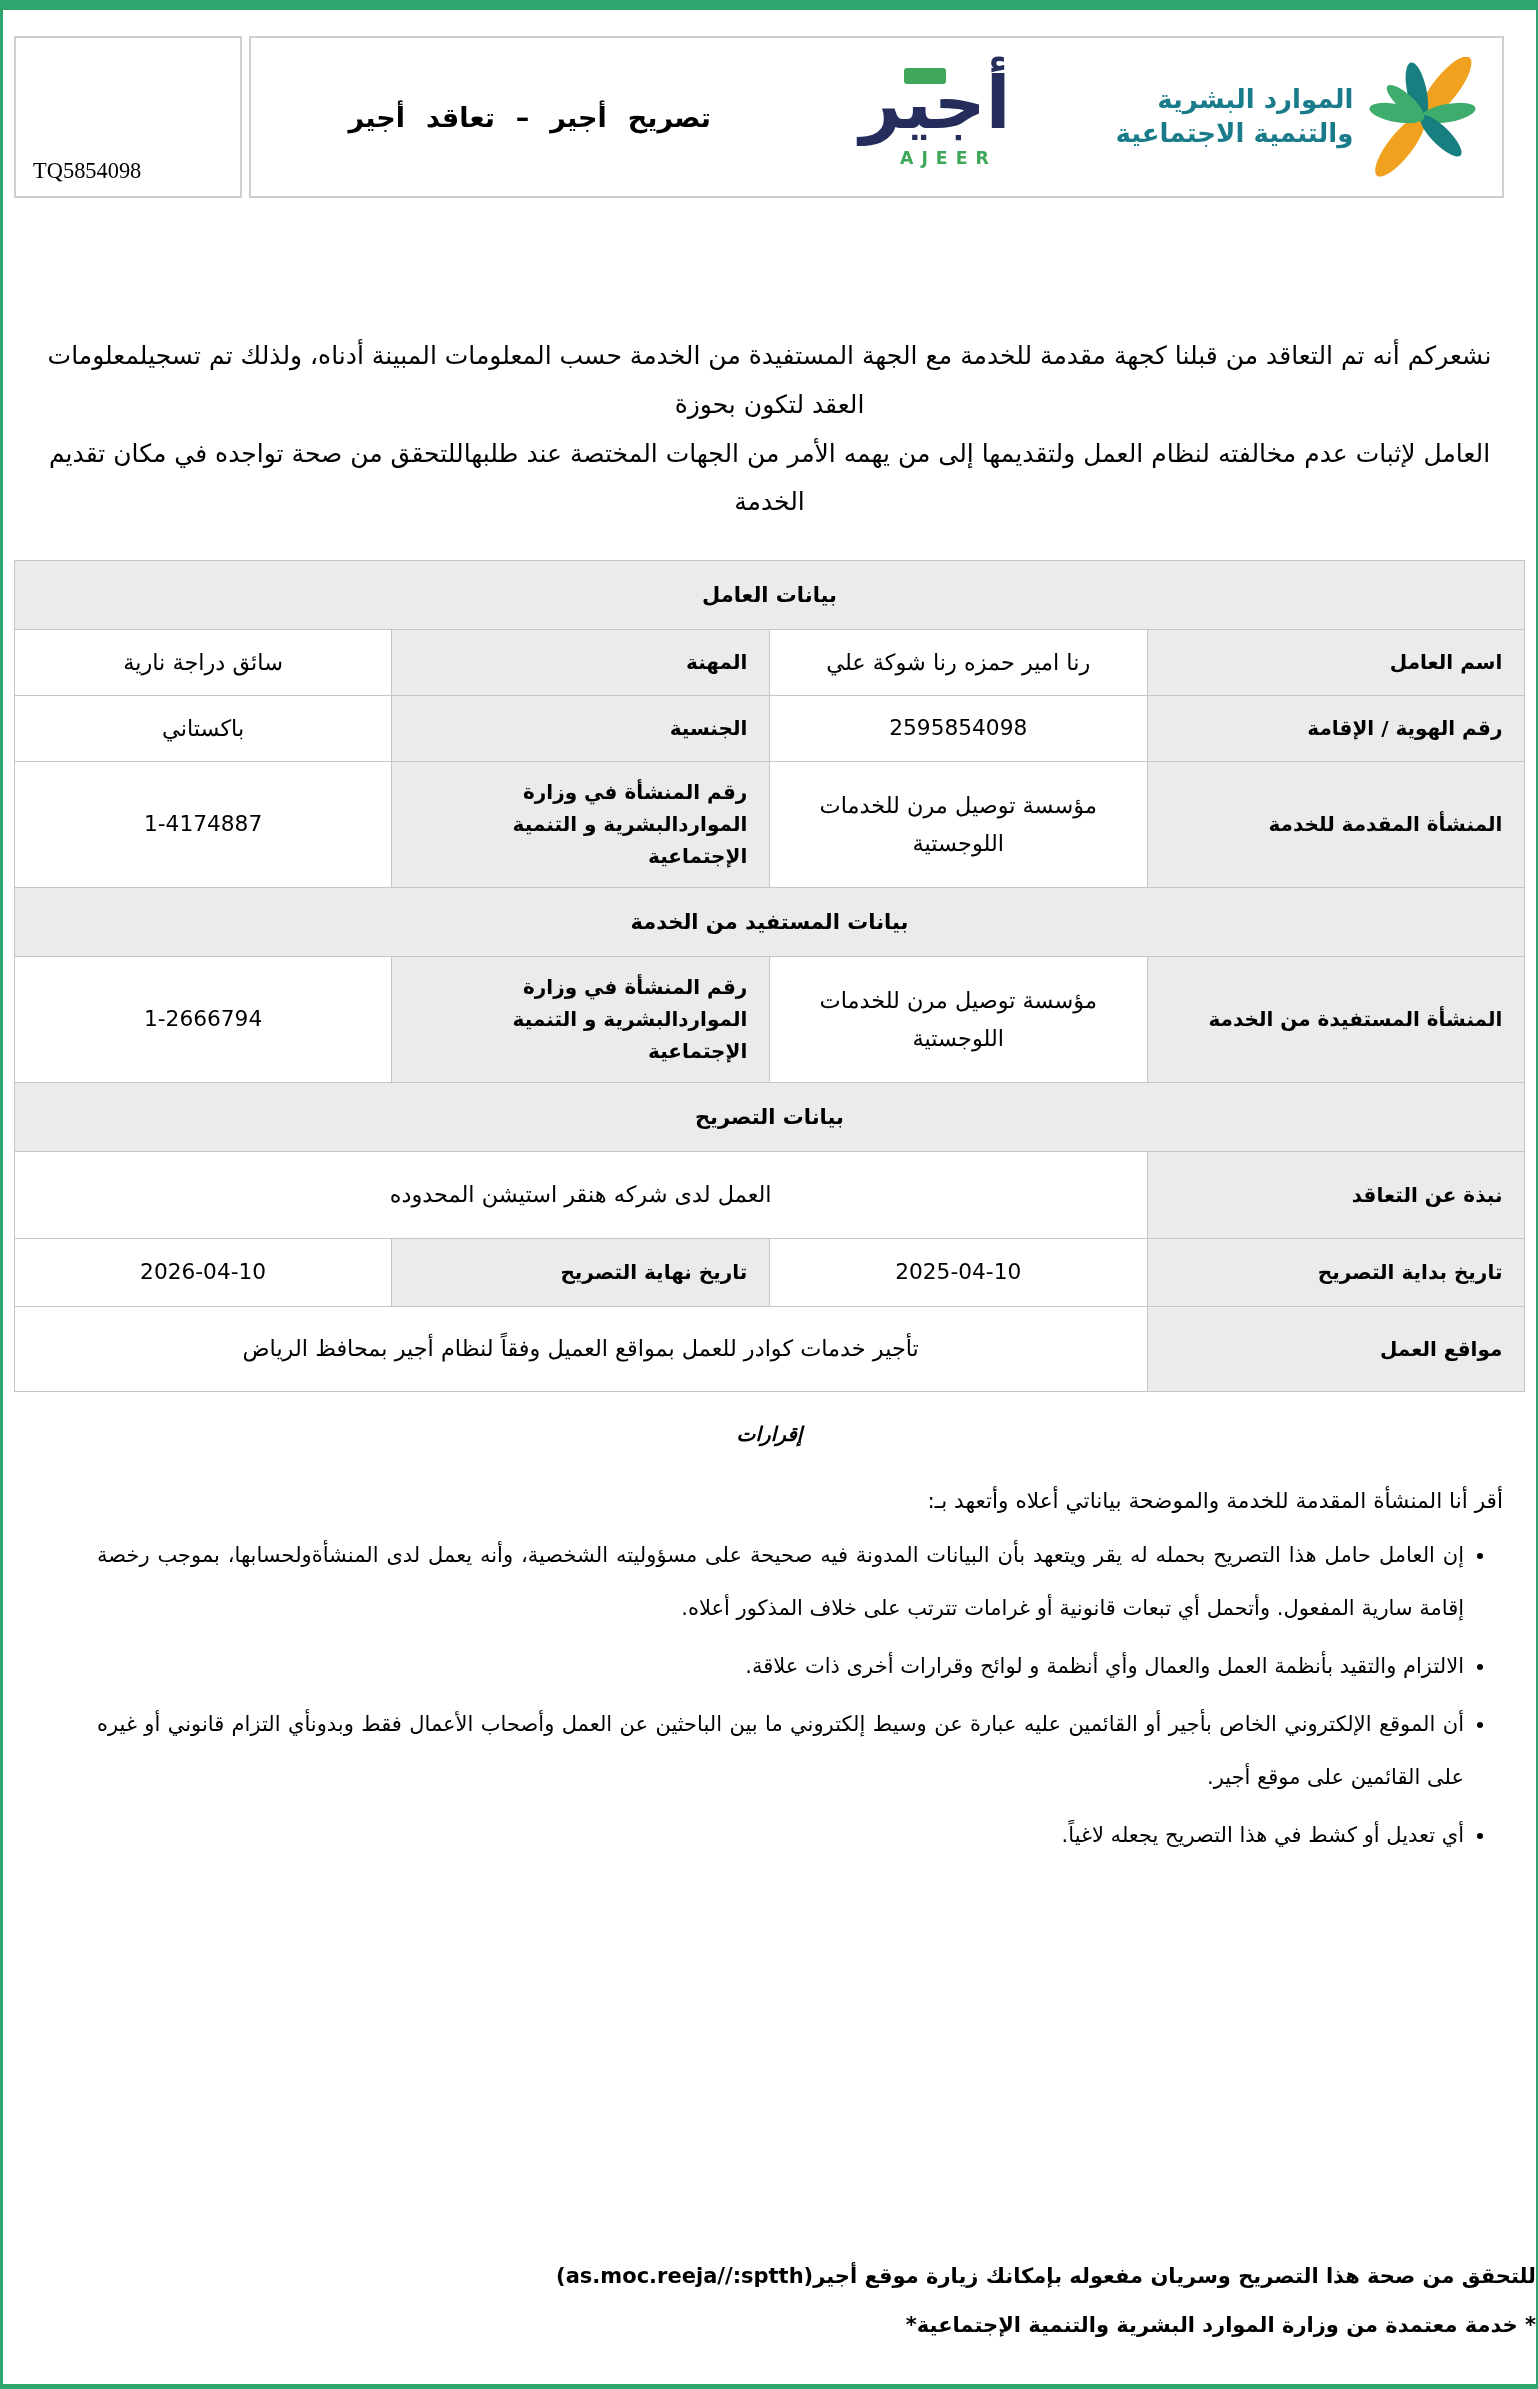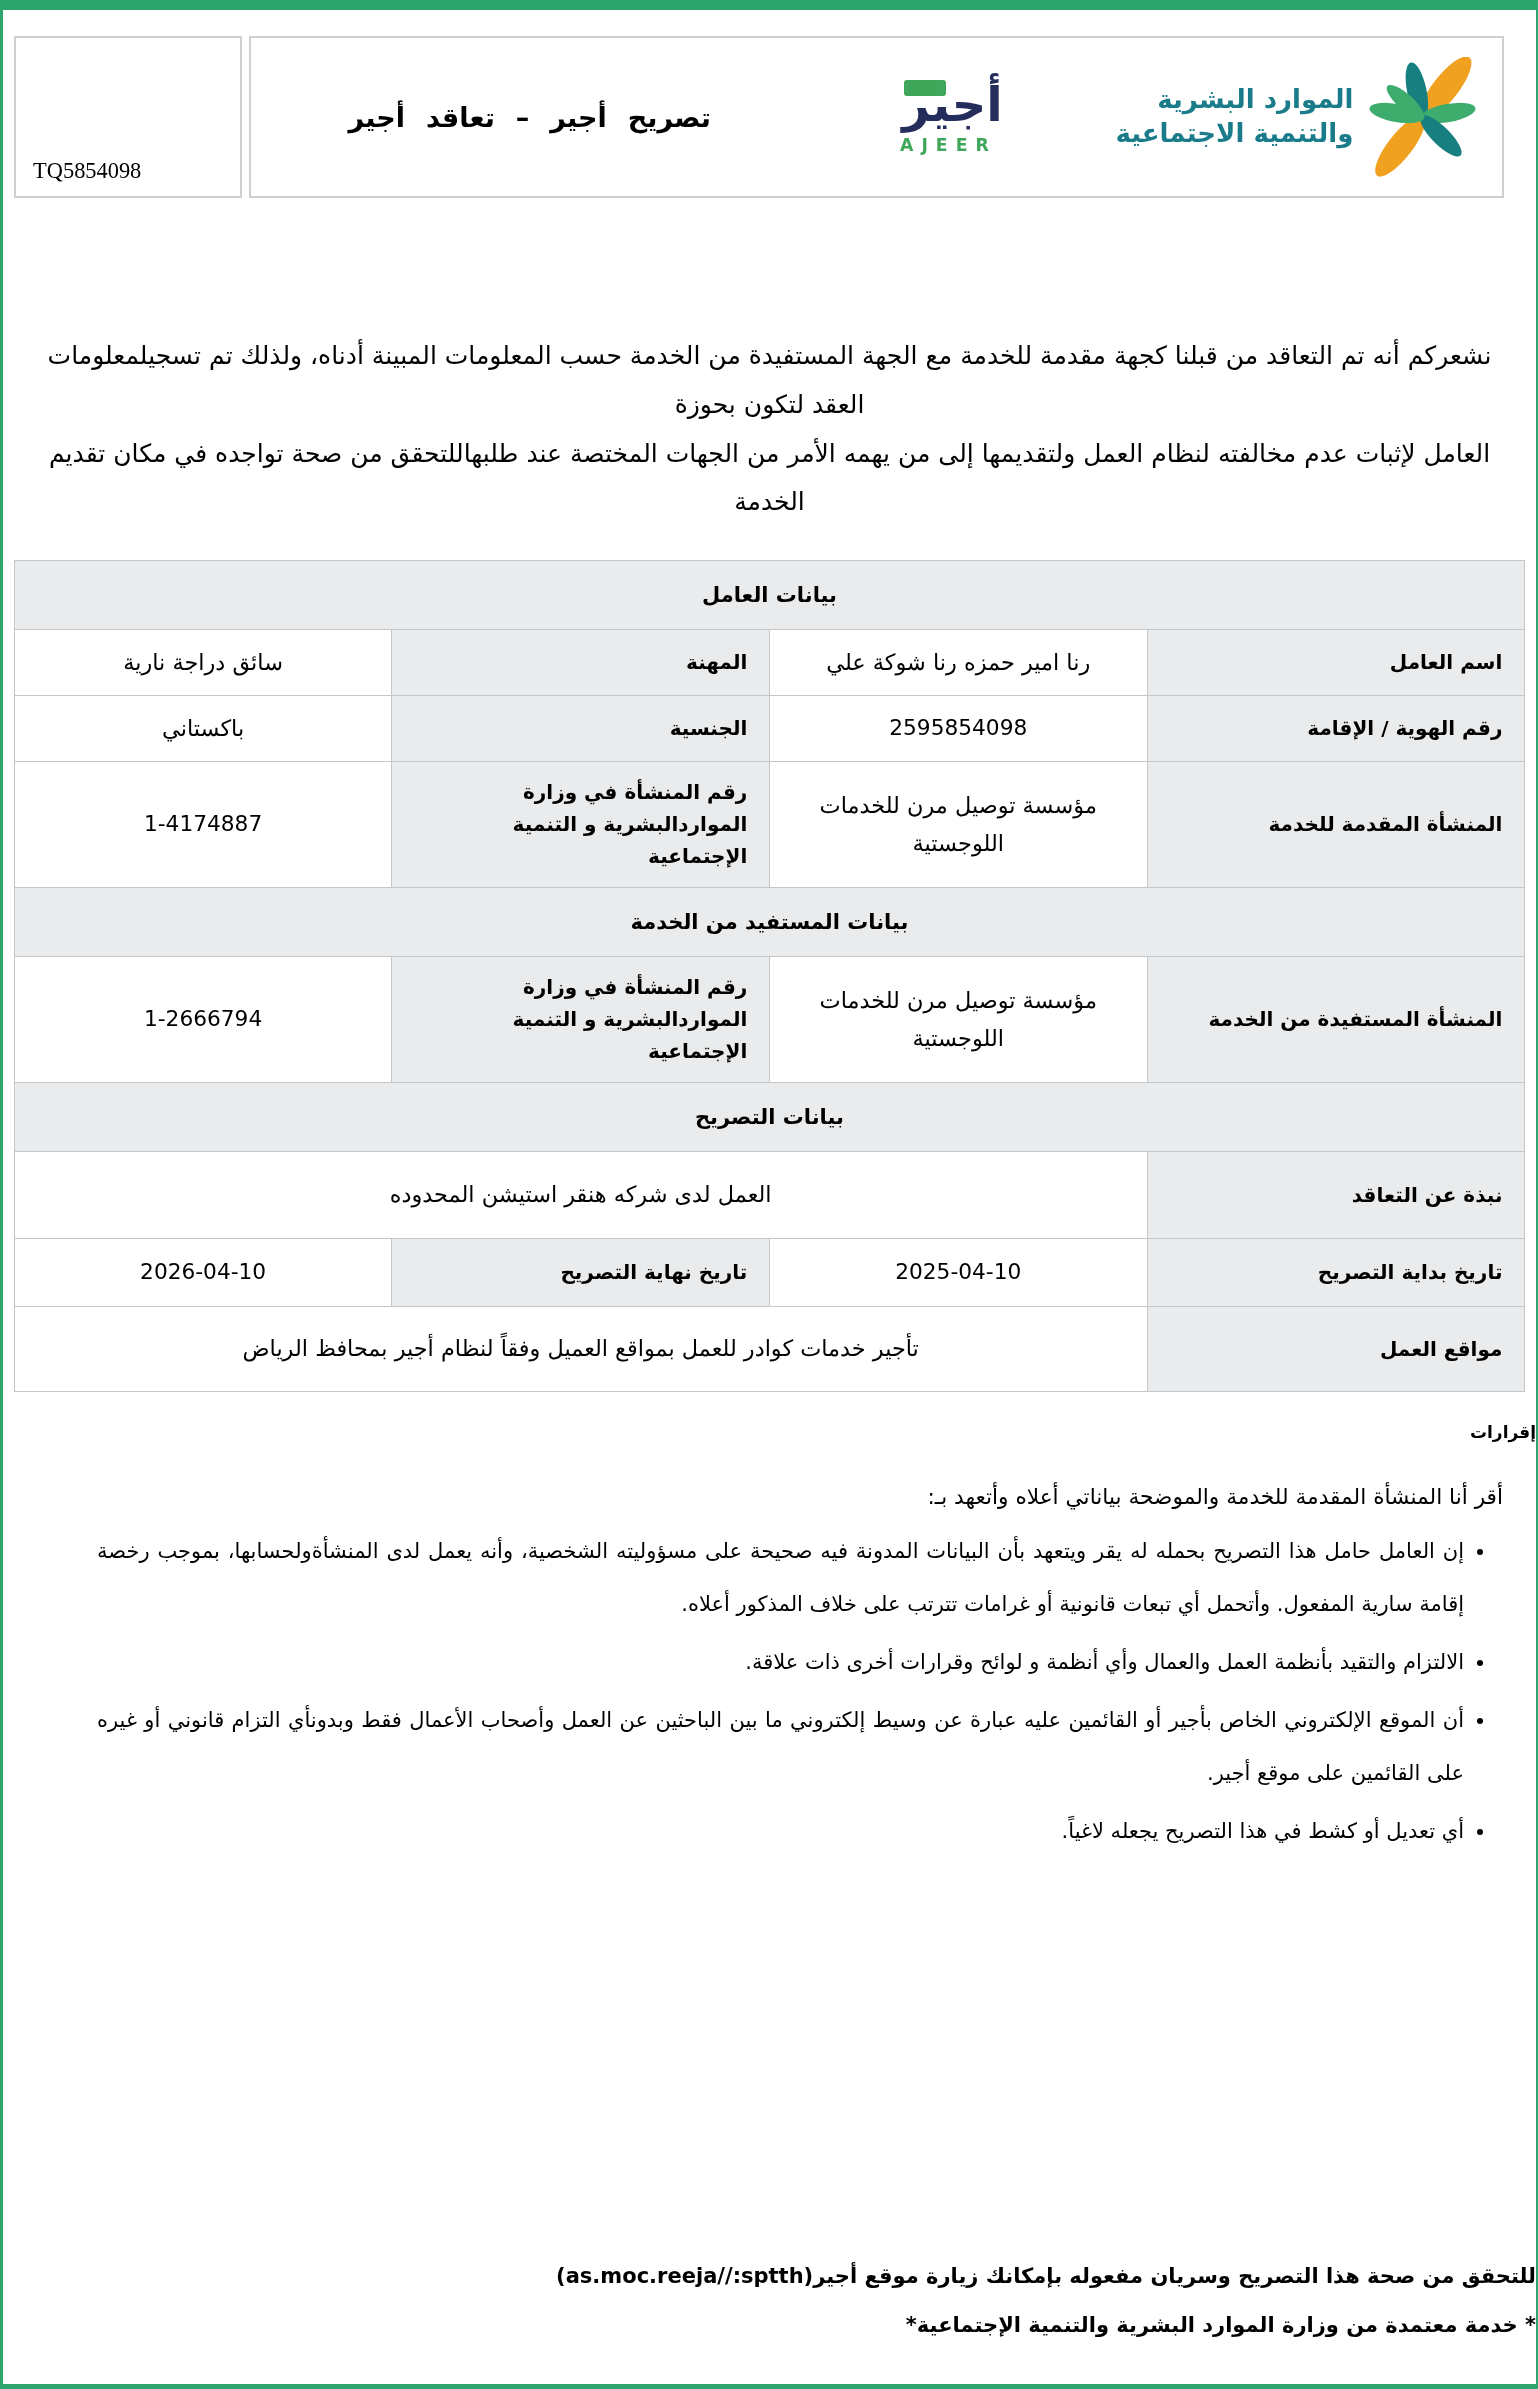--- a/index.html
+++ b/index.html
@@ -27,21 +27,21 @@
   .ministry{display:flex;align-items:center;gap:8.7px;}
   .ministry-name{
     text-align:right;color:var(--teal,#1a7c8a);
     font-size:26px;font-weight:bold;line-height:1.3;white-space:nowrap;
   }
   .emblem{width:121px;height:121px;flex:0 0 auto;}
   .petal-orange{fill:var(--petal-orange,#f0a11f);}
   .petal-teal{fill:var(--petal-teal,#177f80);}
   .petal-green{fill:var(--petal-green,#3eac6d);}
   .ajeer{margin:0 105px;text-align:center;position:relative;width:116px;}
-  .ajeer-word{font-size:48px;font-weight:bold;color:var(--navy,#252d5c);line-height:1.05;}
+  .ajeer-word{font-size:72px;font-weight:bold;color:var(--navy,#252d5c);line-height:1.05;}
   .ajeer-accent{position:absolute;top:1.4px;left:10px;width:42px;height:16px;
     background:var(--ajeer-green,#3fa75a);border-radius:2.9px;}
   .ajeer-latin{color:var(--ajeer-green,#3fa75a);font-size:17.3px;font-weight:bold;
     letter-spacing:8px;margin-top:5.8px;text-indent:8px;}
   .title-wrap{flex:1;text-align:center;}
   .doc-title{font-size:27px;font-weight:bold;word-spacing:11.6px;direction:rtl;}
   
   .intro{
     margin:134px 29px 0;direction:rtl;text-align:center;
     font-size:25px;line-height:1.95;
@@ -57,21 +57,21 @@
   td.lbl{background:#e9ebec;text-align:right;padding:7.2px 21.7px;font-weight:600;line-height:1.6;}
   td.val{background:#ffffff;text-align:center;padding:7.2px 13px;font-size:22.4px;
     font-family:"DejaVu Serif","Liberation Serif",serif;line-height:1.7;}
   td.num{font-family:"DejaVu Sans",sans-serif;font-size:21.7px;}
   tr.r-simple td{height:66px;}
   tr.r-big td{height:126px;}
   tr.r-nabza td{height:87px;}
   tr.r-dates td{height:68px;}
   tr.r-loc td{height:85px;}
   
-  .decl-title{margin-top:30px;text-align:right;font-weight:bold;font-size:17px;direction:rtl;}
+  .decl-title{margin-top:30px;text-align:center;font-weight:bold;font-size:20px;direction:rtl;font-style:italic;}
   .decl-intro{margin:42px 33px 0;direction:rtl;text-align:right;font-size:21.7px;}
   ul.decl-list{
     margin:16px 43px 0 94px;padding:0 29px 0 0;direction:rtl;
     font-size:21px;line-height:2.55;text-align:justify;
   }
   ul.decl-list li{margin-bottom:4.3px;}
   
   .footer{
     position:absolute;left:0;right:0;bottom:35px;
     direction:rtl;text-align:right;font-size:21px;line-height:2.3;font-weight:bold;

